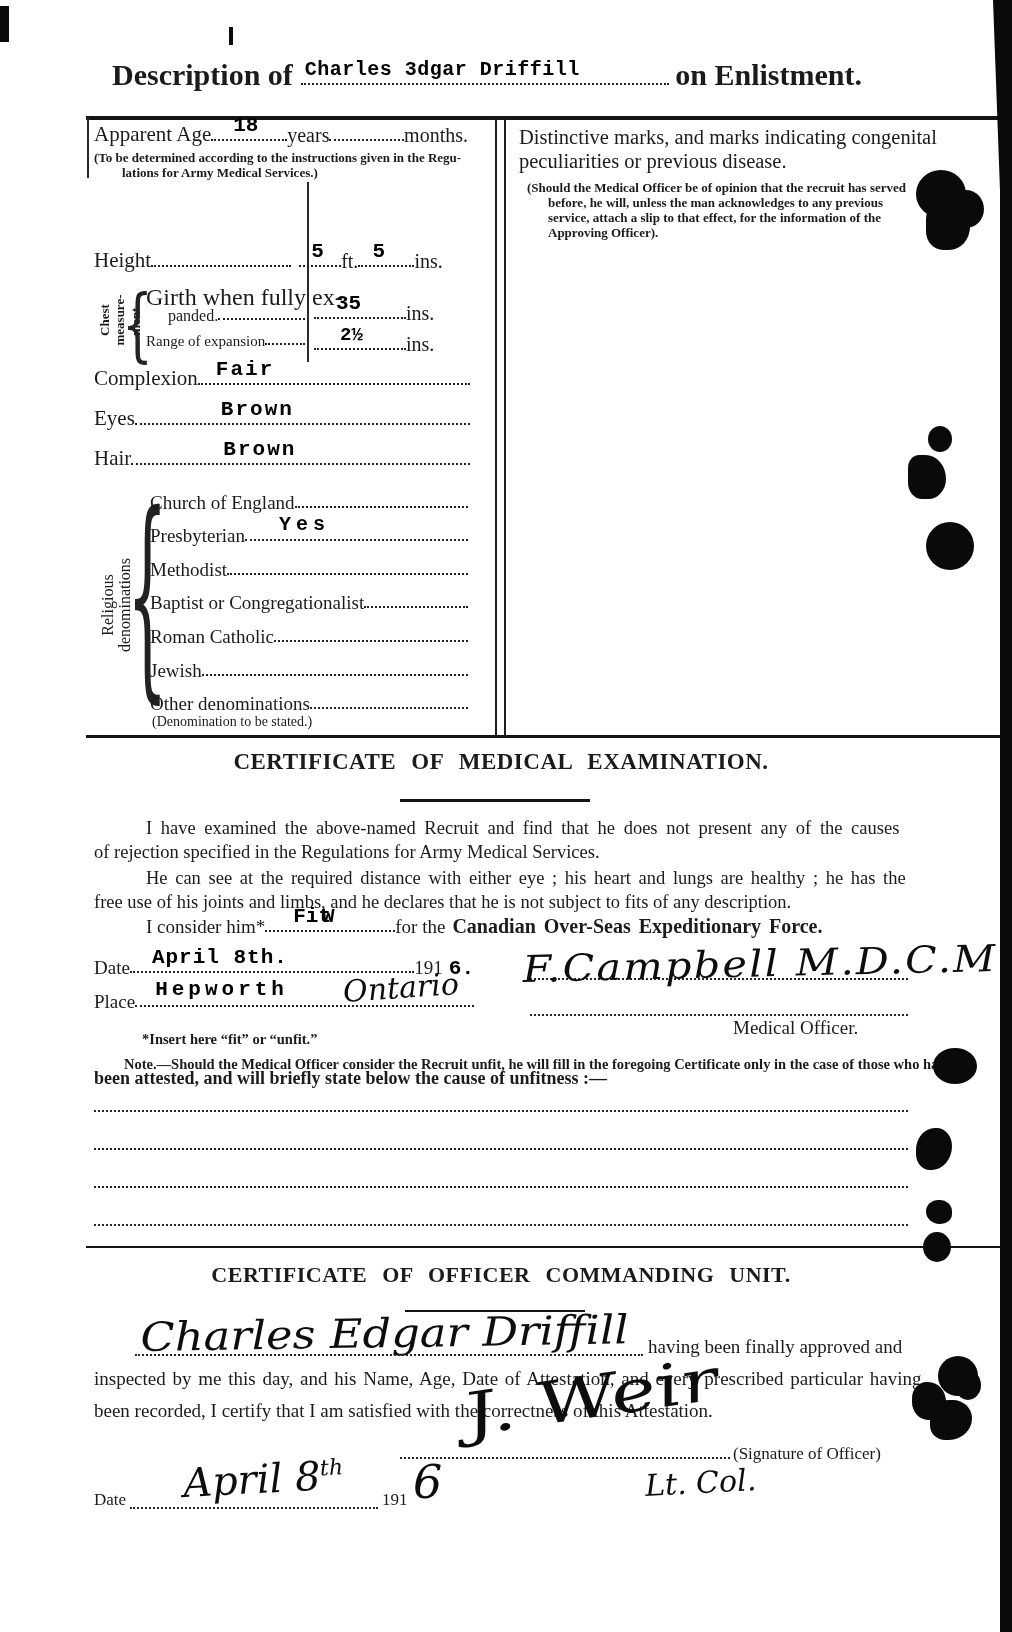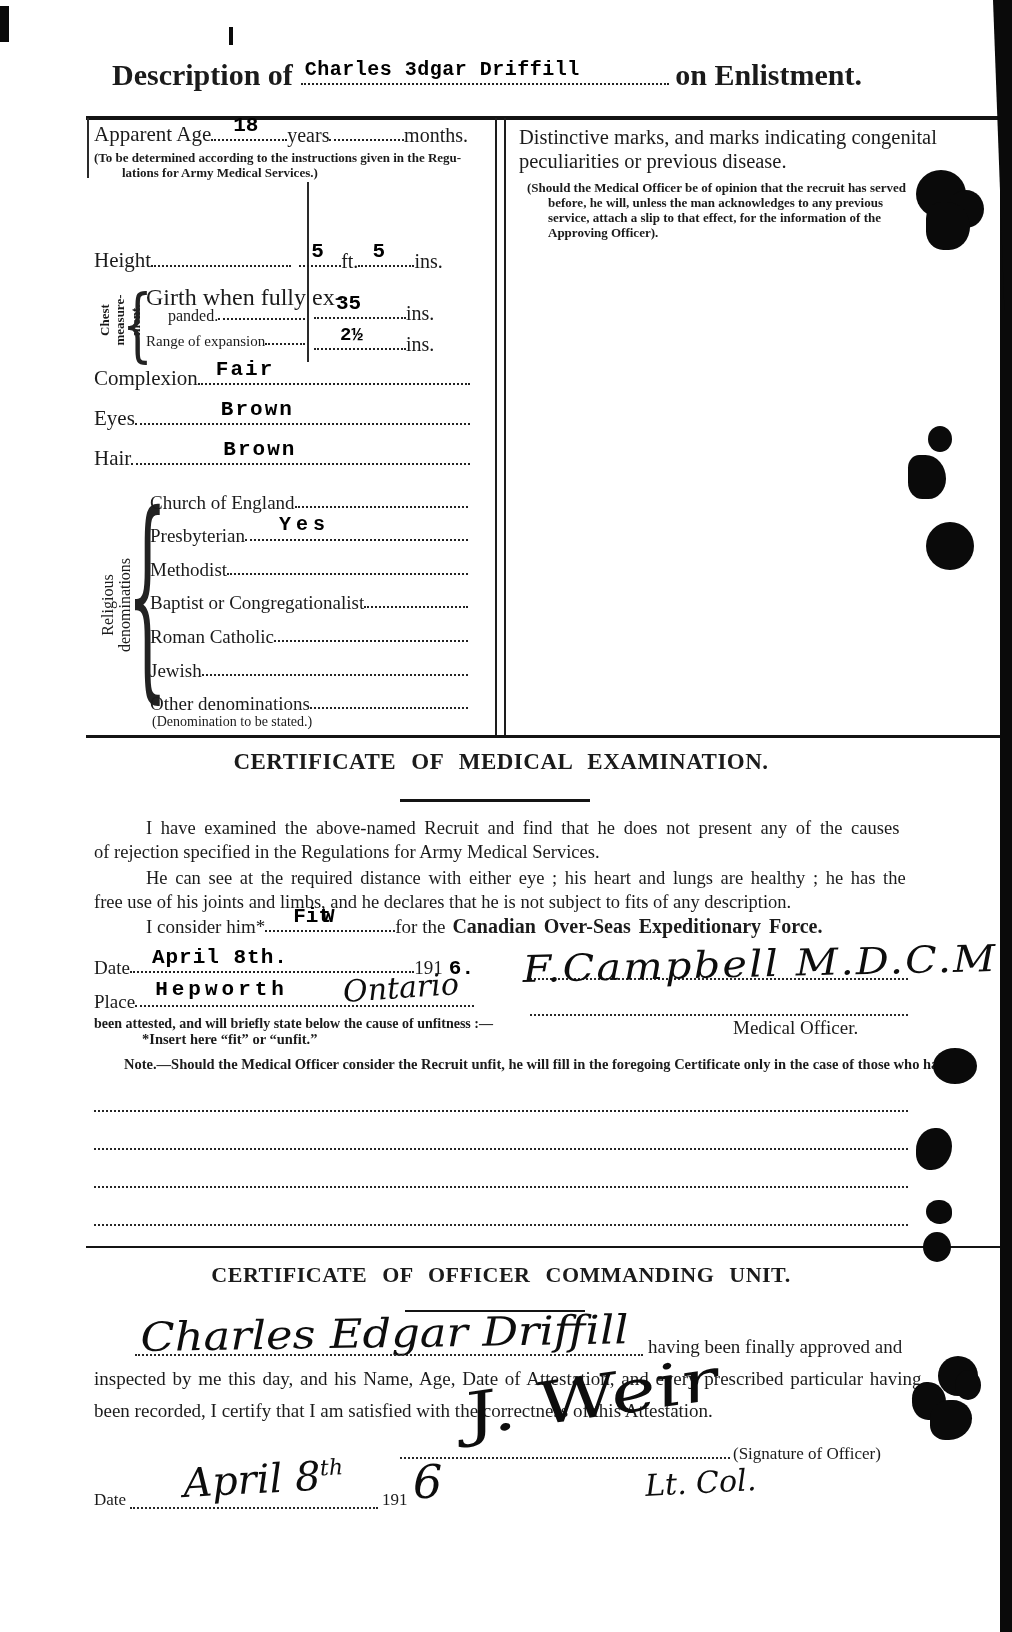--- a/index.html
+++ b/index.html
@@ -220,21 +220,21 @@
     </span>
   </div>
 
   <div class="dotline" style="left:530px;top:976px;width:378px;"></div>
   <div class="abs hand nw" style="left:522px;top:948px;font-size:37px;letter-spacing:2px;transform:scaleX(1.12) rotate(-1.5deg);transform-origin:0 0;">F.Campbell M.D.C.M</div>
   <div class="dotline" style="left:530px;top:1012px;width:378px;"></div>
   <div class="abs nw" style="left:733px;top:1017px;font-size:19px;">Medical Officer.</div>
 
   <div class="abs nw" style="left:142px;top:1031px;font-size:14.5px;font-weight:bold;">*Insert here “fit” or “unfit.”</div>
   <div class="abs nw bold" style="left:124px;top:1056px;font-size:14.5px;">Note.—Should the Medical Officer consider the Recruit unfit, he will fill in the foregoing Certificate only in the case of those who have</div>
-  <div class="abs nw bold" style="left:94px;top:1016px;font-size:14px;">been attested, and will briefly state below the cause of unfitness :—</div>
+  <div class="abs nw bold" style="left:94px;top:1068px;font-size:18px;">been attested, and will briefly state below the cause of unfitness :—</div>
 
   <div class="dotline" style="left:94px;top:1108px;width:814px;"></div>
   <div class="dotline" style="left:94px;top:1146px;width:814px;"></div>
   <div class="dotline" style="left:94px;top:1184px;width:814px;"></div>
   <div class="dotline" style="left:94px;top:1222px;width:814px;"></div>
 
   <div class="rule" style="left:86px;top:1246px;width:922px;height:2px;"></div>
   <div class="cert-title" style="left:86px;top:1262px;width:830px;font-size:22px;">CERTIFICATE OF OFFICER COMMANDING UNIT.</div>
   <div class="rule" style="left:405px;top:1310px;width:180px;height:2px;"></div>
 

